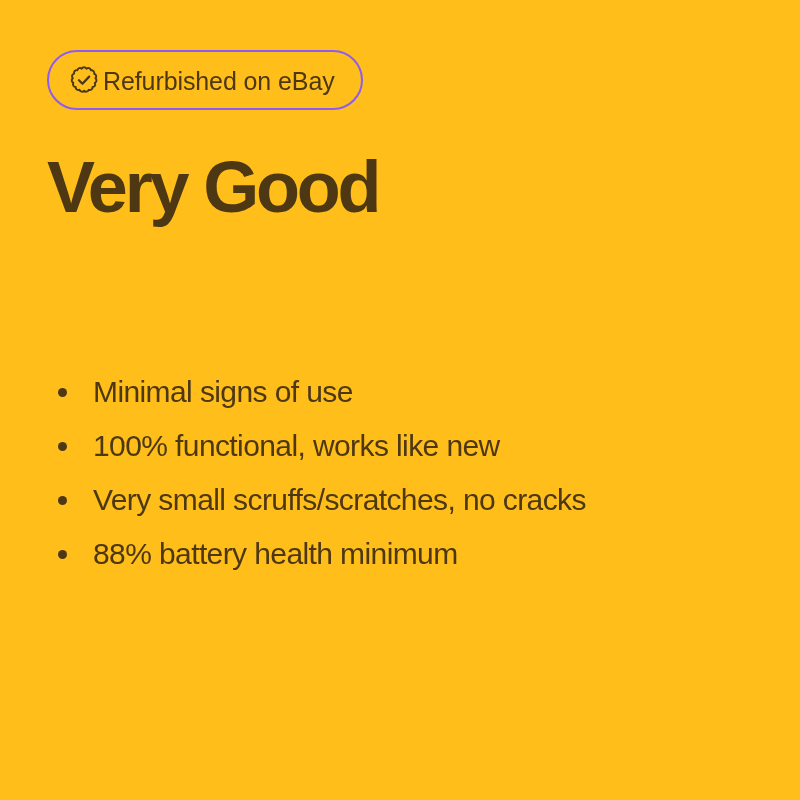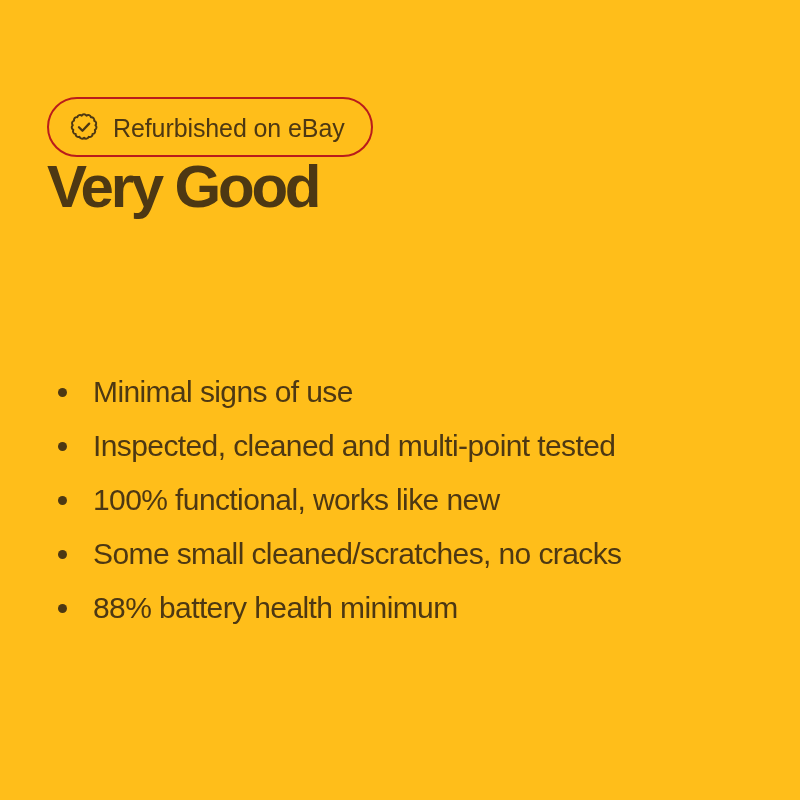--- a/index.html
+++ b/index.html
@@ -27,27 +27,26 @@
 
   
   .badge-pill {
     position: absolute;
     left: 47px;
     top: 50px;
     height: 60px;
     box-sizing: border-box;
     display: inline-flex;
     align-items: center;
-    gap: 14px;
+    gap: 4px;
     padding: 0 26px 0 20px;
-    border: 2px solid #b91c1c;
+    border: 2px solid #8b5cf6;
     border-radius: 30px;
     background: transparent;
     white-space: nowrap;
-    margin-top: 47px;
   }
 
   .badge-icon {
     display: block;
     width: 30px;
     height: 30px;
     flex: 0 0 30px;
     line-height: 0;
   }
   .badge-icon svg {
@@ -66,21 +65,21 @@
     top: 1px;
   }
 
   
   .headline {
     position: absolute;
     left: 47px;
     top: 147px;
     width: 700px;
     margin: 0;
-    font-size: 60px;
+    font-size: 72px;
     line-height: 80px;
     font-weight: 700;
     letter-spacing: -3.2px;
     color: #4D3813;
   }
   .headline .hl-line {
     display: block;
     white-space: nowrap;
   }
 
@@ -176,33 +175,27 @@
     <li class="feature-item">
       <span class="bullet-dot">
           <i></i>
         </span>
       <span class="feature-text">Minimal signs of use</span>
     </li>
     <li class="feature-item">
       <span class="bullet-dot">
           <i></i>
         </span>
-      <span class="feature-text">Inspected, cleaned and multi-point tested</span>
-    </li>
-    <li class="feature-item">
-      <span class="bullet-dot">
-          <i></i>
-        </span>
       <span class="feature-text">100% functional, works like new</span>
     </li>
     <li class="feature-item">
       <span class="bullet-dot">
           <i></i>
         </span>
-      <span class="feature-text">Some small cleaned/scratches, no cracks</span>
+      <span class="feature-text">Very small scruffs/scratches, no cracks</span>
     </li>
     <li class="feature-item">
       <span class="bullet-dot">
           <i></i>
         </span>
       <span class="feature-text">88% battery health minimum</span>
     </li>
   </ul>
 
 </div>

